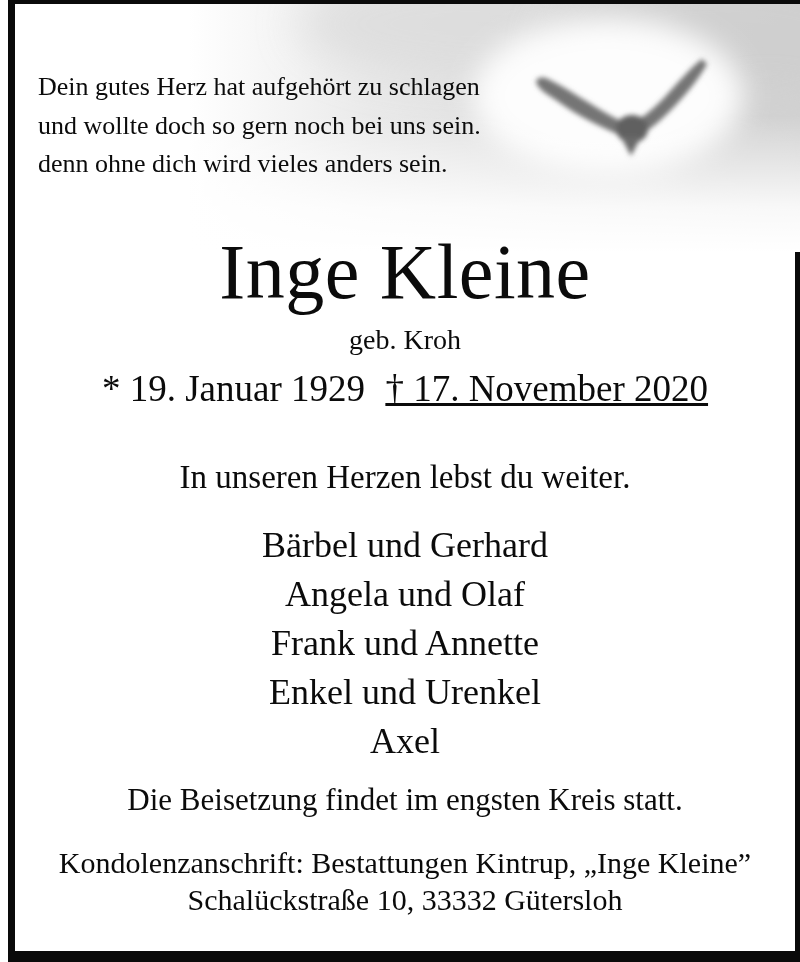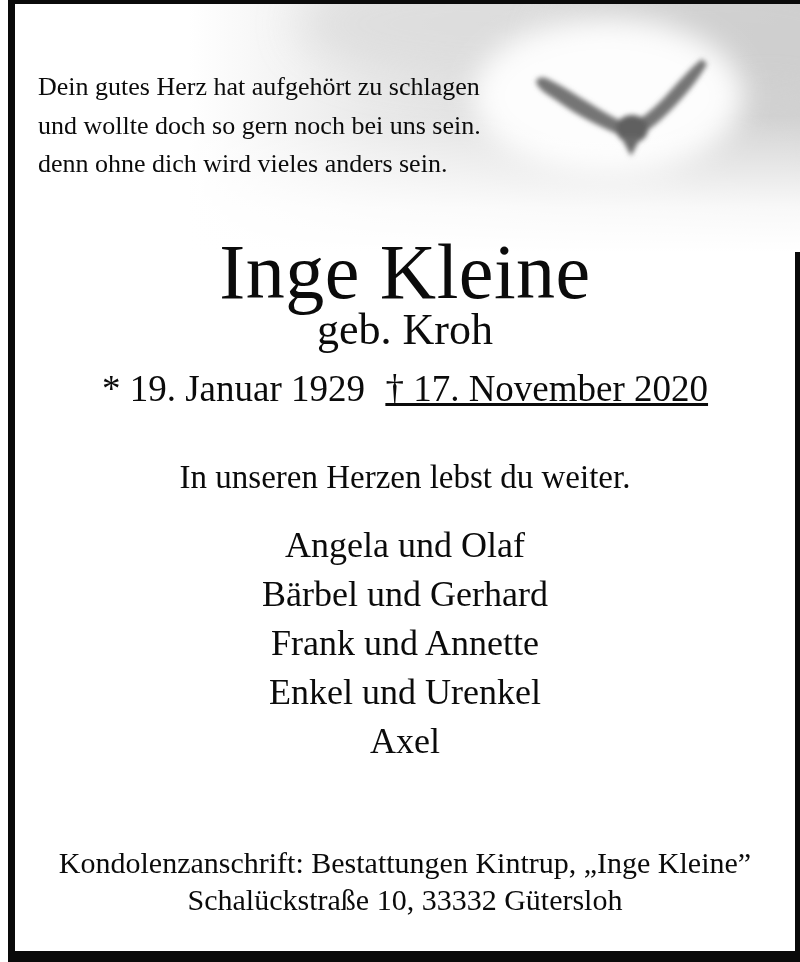--- a/index.html
+++ b/index.html
@@ -8,21 +8,21 @@
   .frame{position:absolute;inset:0;background:#ffffff;
          border-style:solid;border-color:#0a0a0a;
          border-width:4px 5px 11px 7px;box-sizing:border-box;margin-left:8px;}
   .photo{position:absolute;left:173px;top:0;width:615px;height:248px;
          overflow:hidden;z-index:0;}
   .photo svg{display:block;}
   .poem{position:absolute;left:23px;top:64px;z-index:2;
         font-size:26px;line-height:38.5px;white-space:nowrap;}
   .center{position:absolute;left:0;width:100%;text-align:center;z-index:2;}
   .deceased{top:222px;font-size:78px;line-height:92px;letter-spacing:0.5px;}
-  .birthname{top:306px;font-size:44px;line-height:40px;}
+  .birthname{top:316px;font-size:28px;line-height:40px;}
   .dates{top:363px;font-size:37px;line-height:44px;white-space:nowrap;}
   .dates .death{margin-left:0.55em;text-decoration:underline;}
   .memorial{top:453px;font-size:33px;line-height:40px;}
   .mourners{top:517px;font-size:36px;line-height:49px;}
   .funeral{top:777px;font-size:31px;line-height:38px;}
   .condolence{top:841px;font-size:30px;line-height:36.5px;}
 </style>
 </head>
 <body>
 
@@ -85,26 +85,27 @@
 
   <div class="center birthname">geb. Kroh</div>
 
   <div class="center dates">
     <span class="birth">* 19. Januar 1929</span><span class="death">† 17. November 2020</span>
   </div>
 
   <div class="center memorial">In unseren Herzen lebst du weiter.</div>
 
   <div class="center mourners">
+    <div>Bärbel und Gerhard</div>
     <div>Angela und Olaf</div>
-    <div>Bärbel und Gerhard</div>
     <div>Frank und Annette</div>
     <div>Enkel und Urenkel</div>
     <div>Axel</div>
   </div>
 
+  <div class="center funeral">Die Beisetzung findet im engsten Kreis statt.</div>
 
   <div class="center condolence">
     <div>Kondolenzanschrift: Bestattungen Kintrup, „Inge Kleine”</div>
     <div>Schalückstraße 10, 33332 Gütersloh</div>
   </div>
 
 </div>
 
 </body></html>

